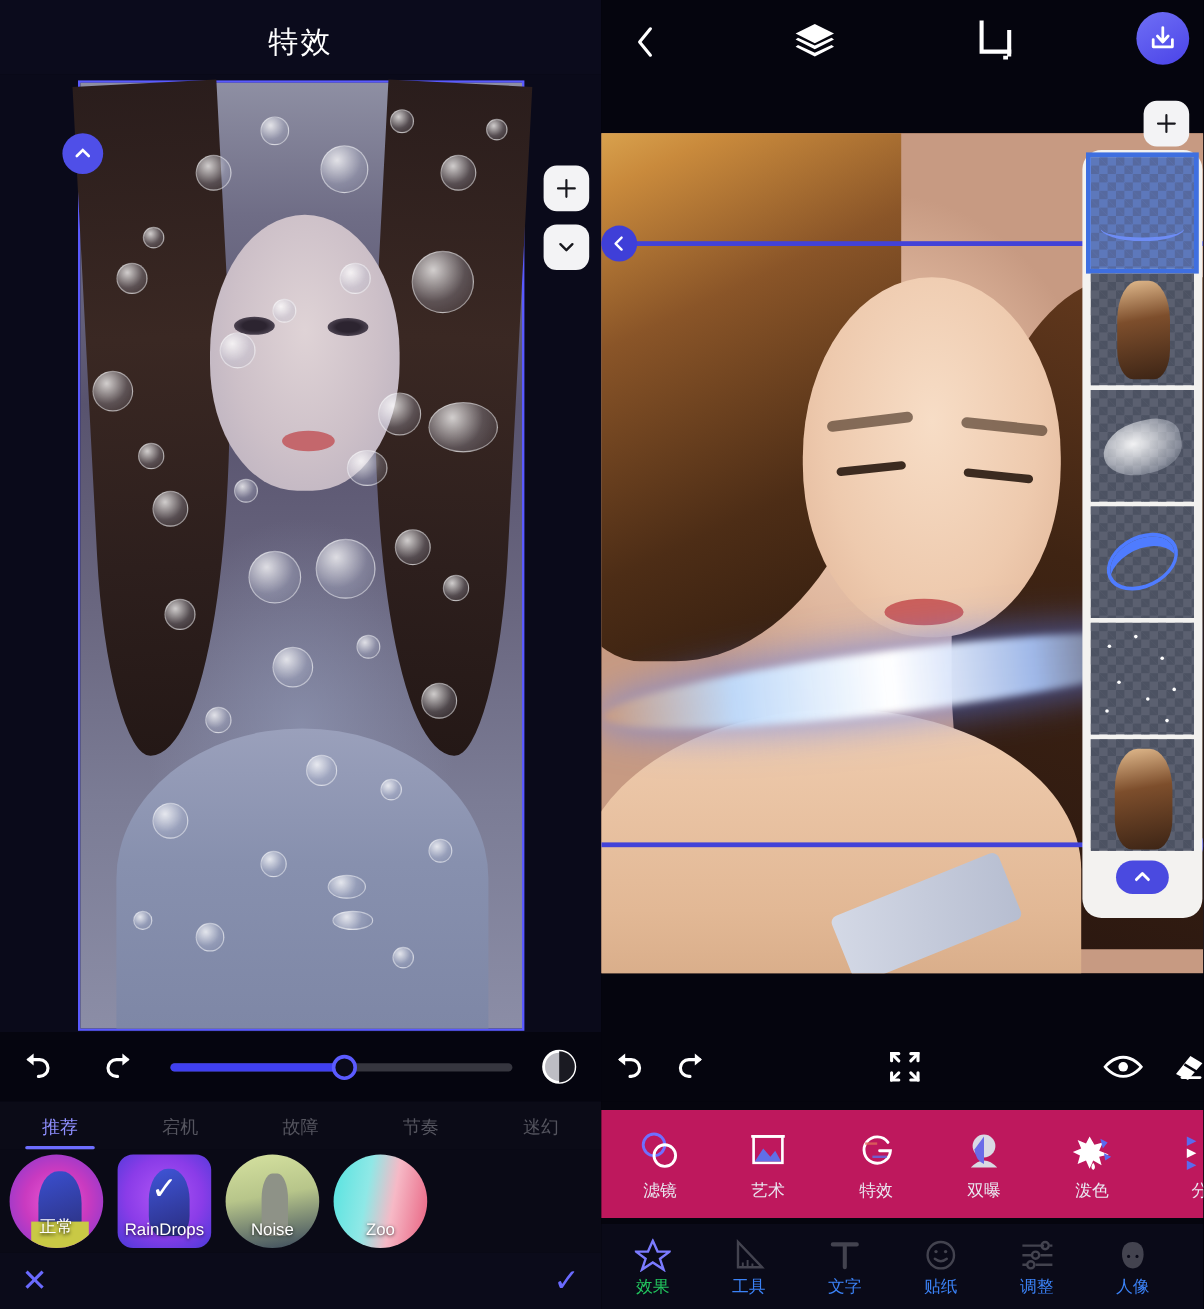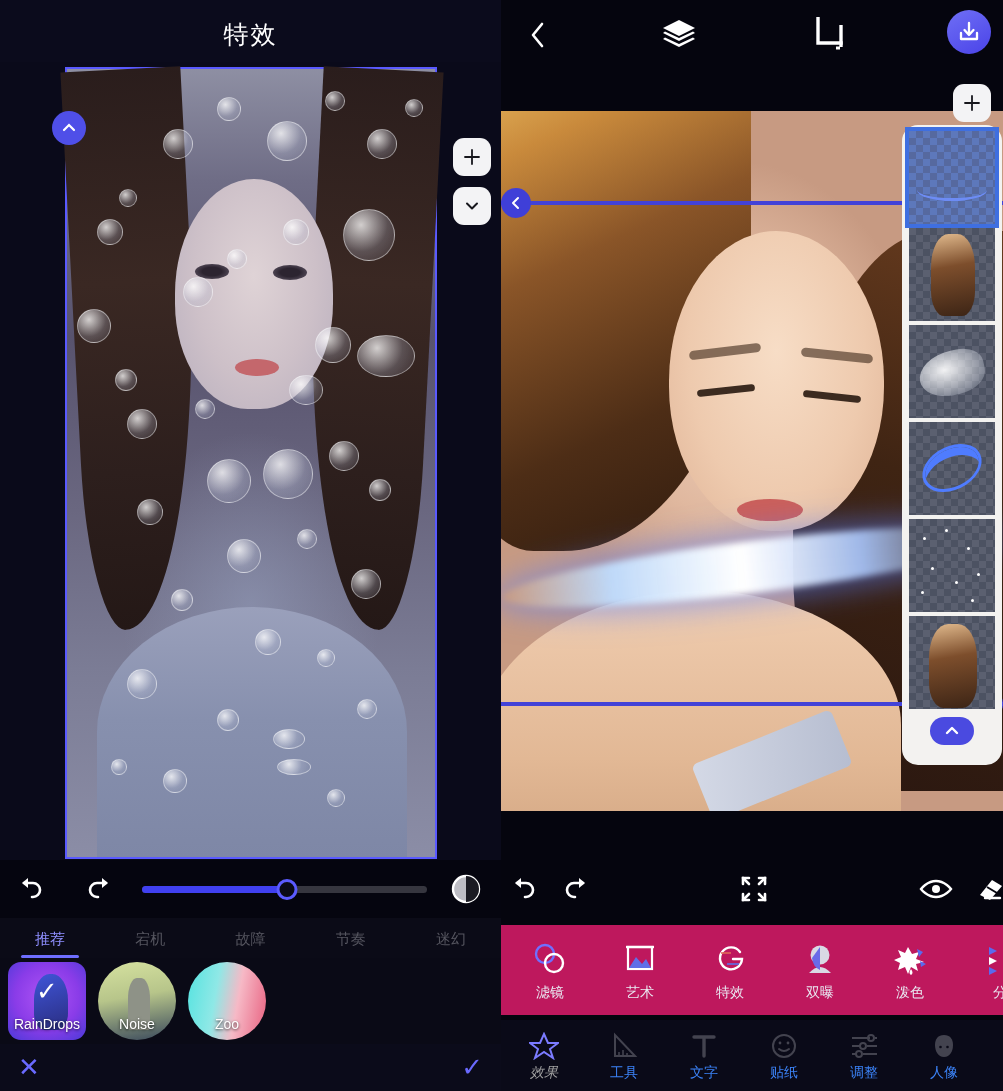--- a/index.html
+++ b/index.html
@@ -280,21 +280,21 @@
   .tool .ti { height: 42px; display: flex; align-items: center; justify-content: center; }
   .tool .tl { font-size: 14px; margin-top: 4px; }
 
   
   #right-nav {
     position: absolute; top: 1020px; left: 0; width: 502px; height: 71px;
     background: #0a0a18; display: flex; align-items: center; padding-left: 14px; gap: 22px;
     overflow: hidden;
   }
   .nav { width: 58px; flex: 0 0 58px; text-align: center; color: #3b82f6; }
-  .nav.active { color: #a3a3a3; font-style: italic; }
+  .nav.active { color: #22c55e; }
   .nav .ni { height: 34px; display: flex; align-items: center; justify-content: center; }
   .nav .nl { font-size: 14px; margin-top: 1px; }
   svg { display: block; }
 </style>
 </head>
 <body>
 
 <div id="root">
 
   <div id="left-panel">
@@ -401,20 +401,27 @@
 
     <div id="left-tabs">
       <div class="tab active">推荐</div>
       <div class="tab">宕机</div>
       <div class="tab">故障</div>
       <div class="tab">节奏</div>
       <div class="tab">迷幻</div>
     </div>
 
     <div id="left-effects">
+      <div class="eff">
+        <div class="thumb" style="background:radial-gradient(circle at 50% 50%, #f05ad4 0%, #c93ac0 48%, #7a3ad2 100%)">
+          <div style="position:absolute;left:24px;top:14px;width:36px;height:58px;background:linear-gradient(160deg,#3a4fd0,#2b2f7a);border-radius:46% 46% 30% 30%"></div>
+          <div style="position:absolute;left:18px;top:56px;width:48px;height:30px;background:#c9c945"></div>
+        </div>
+        <div class="lbl">正常</div>
+      </div>
 
       <div class="eff sel">
         <div class="thumb" style="background:radial-gradient(circle at 50% 45%, #b055f5 0%, #8a3ce8 55%, #4a3ad8 100%)">
           <div style="position:absolute;left:26px;top:12px;width:34px;height:56px;background:linear-gradient(160deg,#3f55d8,#2a2d80);border-radius:46% 46% 30% 30%"></div>
         </div>
         <div class="chk">✓</div>
         <div class="lbl">RainDrops</div>
       </div>
 
 

